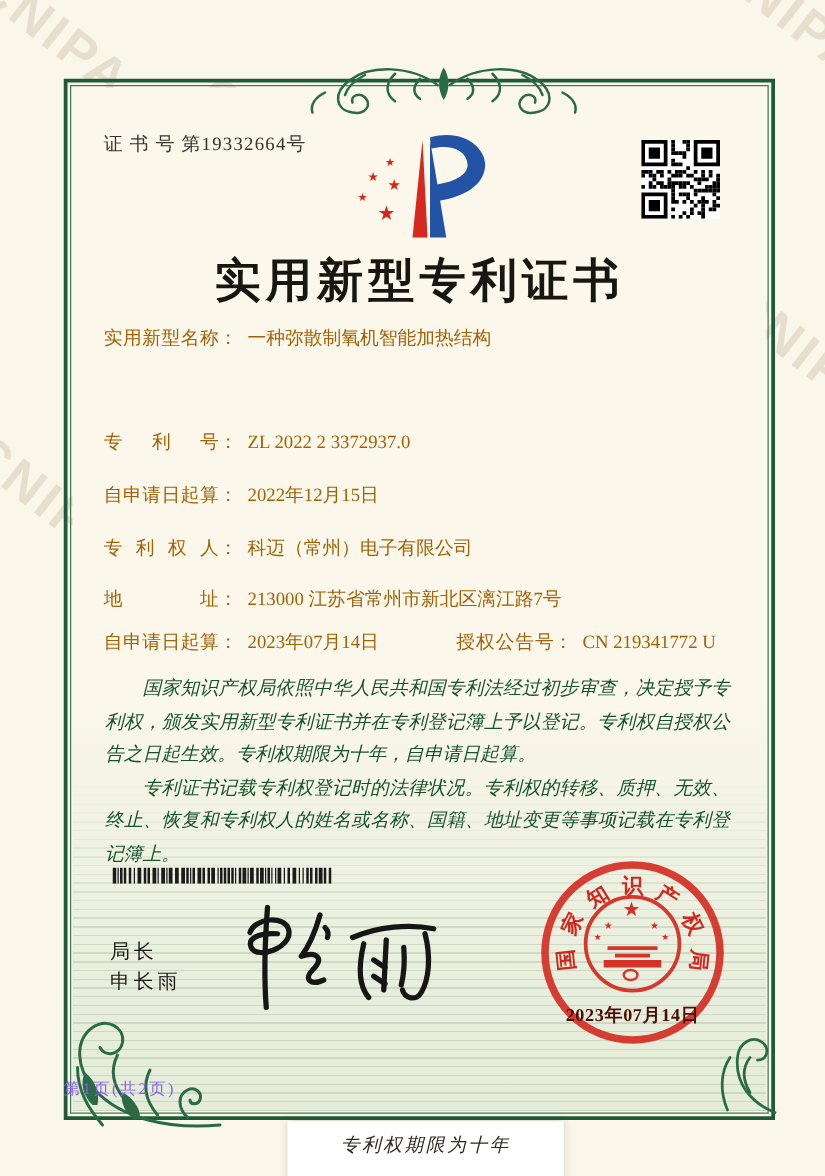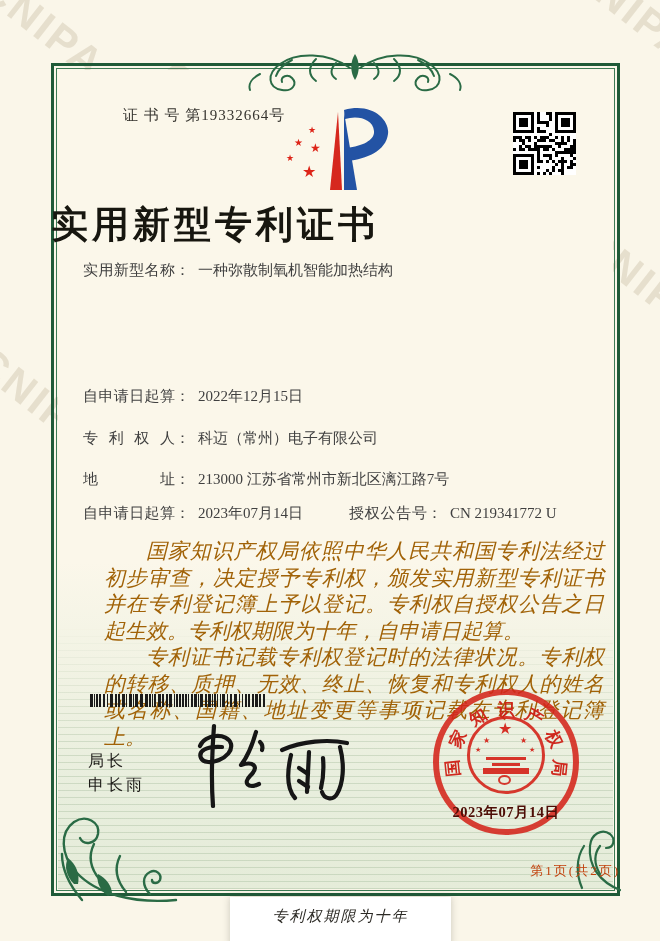--- a/index.html
+++ b/index.html
@@ -28,58 +28,57 @@
   }
   .waves{
     position:absolute;left:4px;right:4px;bottom:4px;height:265px;
     background:repeating-linear-gradient(0deg,rgba(128,160,120,0.26) 0 1px,rgba(0,0,0,0) 1px 7px);
     -webkit-mask-image:linear-gradient(180deg,transparent 0,#000 45%);
     mask-image:linear-gradient(180deg,transparent 0,#000 45%);
   }
   .ornament{position:absolute;z-index:2;pointer-events:none;}
   
   .content{position:absolute;inset:0;z-index:3;}
-  .cert-no{position:absolute;left:83px;top:106px;font-size:15px;letter-spacing:1px;color:#35332e;margin-left:40px;}
+  .cert-no{position:absolute;left:83px;top:106px;font-size:15px;letter-spacing:1px;color:#35332e;}
   .logo{position:absolute;left:278px;top:104px;width:116px;height:92px;}
   .logo .star{position:absolute;color:#dd2418;line-height:1;}
   .qr{position:absolute;left:513px;top:112px;width:63px;height:63px;background:#fff;}
   .title{
-    position:absolute;left:51px;top:200px;width:569px;text-align:left;
+    position:absolute;left:51px;top:200px;width:569px;text-align:center;
     font-size:37px;font-weight:bold;letter-spacing:4px;color:#17160f;
   }
-  .field-row{position:absolute;left:83px;font-size:15px;color:#404040;white-space:nowrap;}
+  .field-row{position:absolute;left:83px;font-size:15px;color:#a16207;white-space:nowrap;}
   .flabel{display:inline-block;width:92px;text-align:justify;text-align-last:justify;vertical-align:bottom;}
-  .flabel2{display:inline-block;width:78px;text-align:justify;text-align-last:justify;vertical-align:bottom;margin-left:46px;}
+  .flabel2{display:inline-block;width:78px;text-align:justify;text-align-last:justify;vertical-align:bottom;margin-left:62px;}
   .colon{margin-right:8px;}
   .paras{
     position:absolute;left:84px;top:538px;width:500px;
-    font-size:21px;line-height:26.5px;font-style:italic;color:#a16207;
+    font-size:15px;line-height:26.5px;font-style:italic;color:#14532d;
     text-align:justify;
-    margin-left:20px;
   }
   .paras p{margin:0;text-indent:2em;}
   .barcode{position:absolute;left:90px;top:694px;width:176px;height:13px;}
   .signer{position:absolute;left:88px;font-size:16px;font-family:"Liberation Sans","DejaVu Sans",sans-serif;
     font-weight:500;letter-spacing:3px;color:#1c1a17;}
   .signature-svg{position:absolute;left:190px;top:720px;z-index:3;}
   
   .seal{position:absolute;left:433px;top:689px;width:146px;height:146px;z-index:4;}
   .seal-ring{position:absolute;inset:0;border:6px solid rgba(212,36,26,0.88);border-radius:50%;box-sizing:border-box;}
   .seal-char{position:absolute;font-size:17px;font-weight:bold;color:rgba(206,30,20,0.95);transform-origin:center;}
   .seal-date{
     position:absolute;left:0;right:0;bottom:13px;text-align:center;
     font-size:14.5px;font-weight:bold;letter-spacing:0.5px;color:#4d0d06;
   }
   .emblem{position:absolute;left:31px;top:24px;width:84px;height:84px;}
   .emblem .wreath{position:absolute;inset:3px;border:3px solid rgba(212,36,26,0.9);border-radius:50%;box-sizing:border-box;}
   .emblem .star{position:absolute;color:rgba(212,36,26,0.95);line-height:1;}
   .emblem .gate{position:absolute;background:rgba(212,36,26,0.92);}
   .emblem .gear{position:absolute;left:34px;top:62px;width:13px;height:10px;border:2.5px solid rgba(212,36,26,0.9);border-radius:50%;box-sizing:border-box;}
   
-  .page-info{position:absolute;left:51px;top:862px;width:569px;text-align:right;font-size:13px;letter-spacing:2px;color:#c2410c;z-index:3;}
+  .page-info{position:absolute;left:51px;top:862px;width:569px;text-align:left;font-size:13px;letter-spacing:2px;color:#8b5cf6;z-index:3;}
   .tab{
     position:absolute;left:230px;top:897px;width:221px;height:50px;background:#ffffff;
     box-shadow:0 0 7px rgba(60,60,50,0.25);z-index:5;text-align:center;
   }
   .tab span{display:inline-block;margin-top:10px;font-size:15px;font-style:italic;letter-spacing:2px;color:#2c2a25;}
 </style>
 </head>
 <body>
 
 <div class="page">
@@ -286,20 +285,23 @@
         <rect x="0" y="42" width="21" height="21" fill="#000"></rect>
         <rect x="3" y="45" width="15" height="15" fill="#fff"></rect>
         <rect x="6" y="48" width="9" height="9" fill="#000"></rect>
       </svg>
 
     <div class="title">实用新型专利证书</div>
 
     <div class="field-row" style="top:261px">
       <span class="flabel">实用新型名称</span><span class="colon">：</span><span>一种弥散制氧机智能加热结构</span>
     </div>
+    <div class="field-row" style="top:344px">
+      <span class="flabel">专利号</span><span class="colon">：</span><span>ZL 2022 2 3372937.0</span>
+    </div>
     <div class="field-row" style="top:387px">
       <span class="flabel">自申请日起算</span><span class="colon">：</span><span>2022年12月15日</span>
     </div>
     <div class="field-row" style="top:429px">
       <span class="flabel">专利权人</span><span class="colon">：</span><span>科迈（常州）电子有限公司</span>
     </div>
     <div class="field-row" style="top:470px">
       <span class="flabel">地址</span><span class="colon">：</span><span>213000 江苏省常州市新北区漓江路7号</span>
     </div>
     <div class="field-row" style="top:504px">

